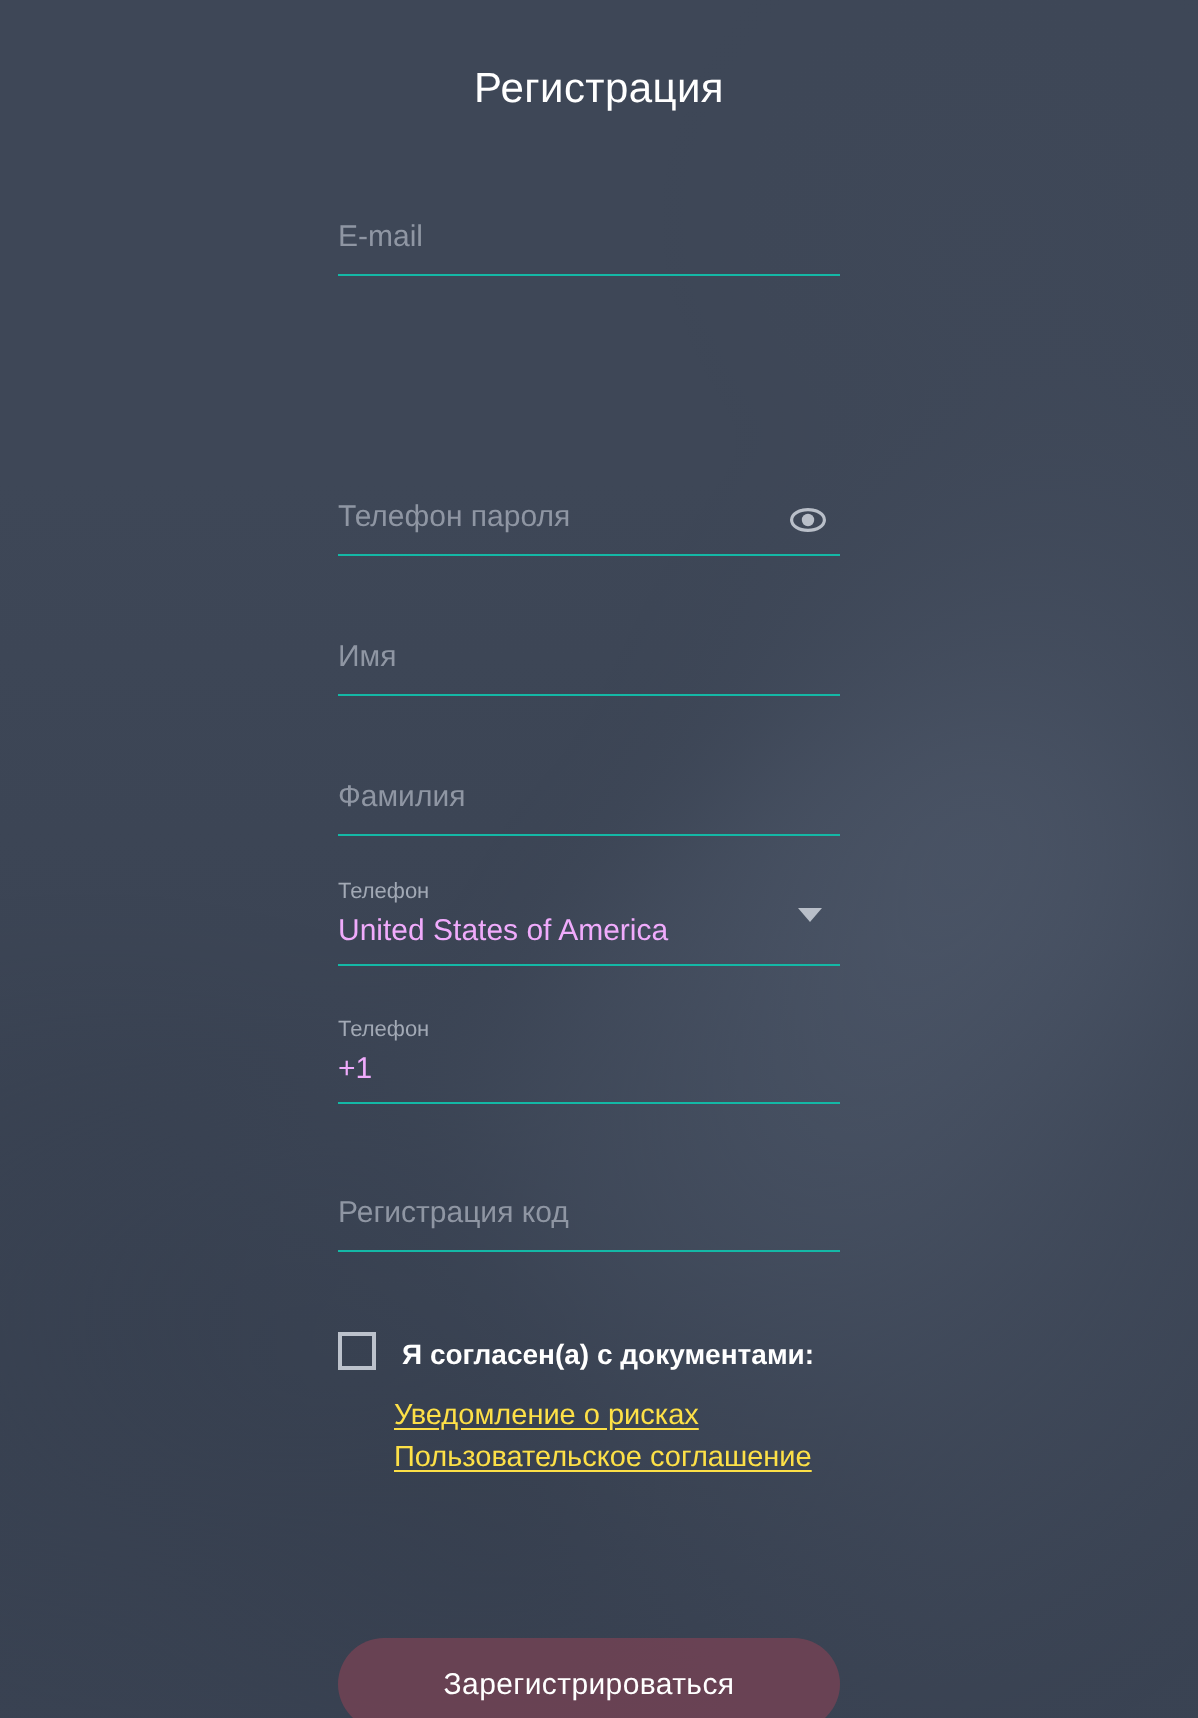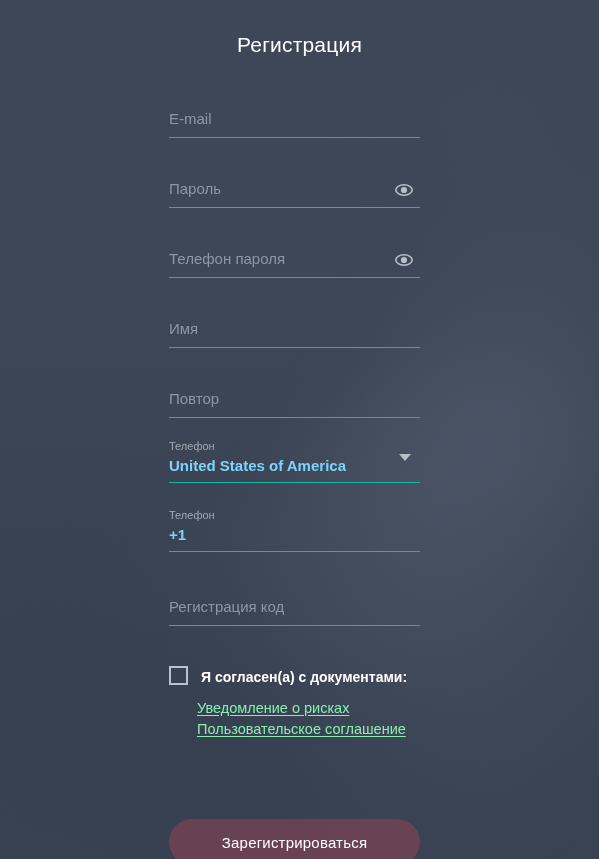--- a/index.html
+++ b/index.html
@@ -120,23 +120,23 @@
     color: #a2a9b5;
     font-size: 11px;
     font-weight: 400;
     line-height: 13px;
     white-space: nowrap;
   }
   .field .value {
     position: absolute;
     left: 0;
     bottom: 7px;
-    color: #7dd3fc;
+    color: #f0abfc;
     font-size: 15px;
-    font-weight: 700;
+    font-weight: 400;
     line-height: 18px;
     white-space: nowrap;
   }
 
   
   .eye-btn {
     position: absolute;
     right: 6px;
     bottom: 7px;
     width: 20px;
@@ -190,21 +190,21 @@
   }
 
   .docs-links {
     position: absolute;
     left: 197px;
     top: 698px;
     width: 230px;
   }
   .doc-link {
     display: block;
-    color: #86efac;
+    color: #fde047;
     font-size: 14.5px;
     font-weight: 400;
     line-height: 21px;
     text-decoration: underline;
     text-underline-offset: 2px;
     cursor: pointer;
   }
 
   .submit-btn {
     position: absolute;
@@ -241,46 +241,37 @@
 </div>
 
 <div class="form-wrap">
 
   <div class="page-title">Регистрация</div>
 
   <div class="field" style="top:98px;">
     <span class="placeholder">E-mail</span>
   </div>
 
-  <div class="field" style="top:168px;">
-    <span class="placeholder">Пароль</span>
-    <span class="eye-btn">
-      <svg width="20" height="20" viewBox="0 0 20 20">
-        <ellipse cx="10" cy="10" rx="8.2" ry="5.2" fill="none" stroke="#b9bfc9" stroke-width="1.6"></ellipse>
-        <circle cx="10" cy="10" r="3.1" fill="#b9bfc9"></circle>
-      </svg>
-    </span>
-  </div>
 
   <div class="field" style="top:238px;">
     <span class="placeholder">Телефон пароля</span>
     <span class="eye-btn">
       <svg width="20" height="20" viewBox="0 0 20 20">
         <ellipse cx="10" cy="10" rx="8.2" ry="5.2" fill="none" stroke="#b9bfc9" stroke-width="1.6"></ellipse>
         <circle cx="10" cy="10" r="3.1" fill="#b9bfc9"></circle>
       </svg>
     </span>
   </div>
 
   <div class="field" style="top:308px;">
     <span class="placeholder">Имя</span>
   </div>
 
   <div class="field" style="top:378px;">
-    <span class="placeholder">Повтор</span>
+    <span class="placeholder">Фамилия</span>
   </div>
 
   <div class="field" style="top:443px;">
     <span class="small-label">Телефон</span>
     <span class="value">United States of America</span>
     <span class="caret-btn">
       <span class="tri"></span>
     </span>
   </div>
 

